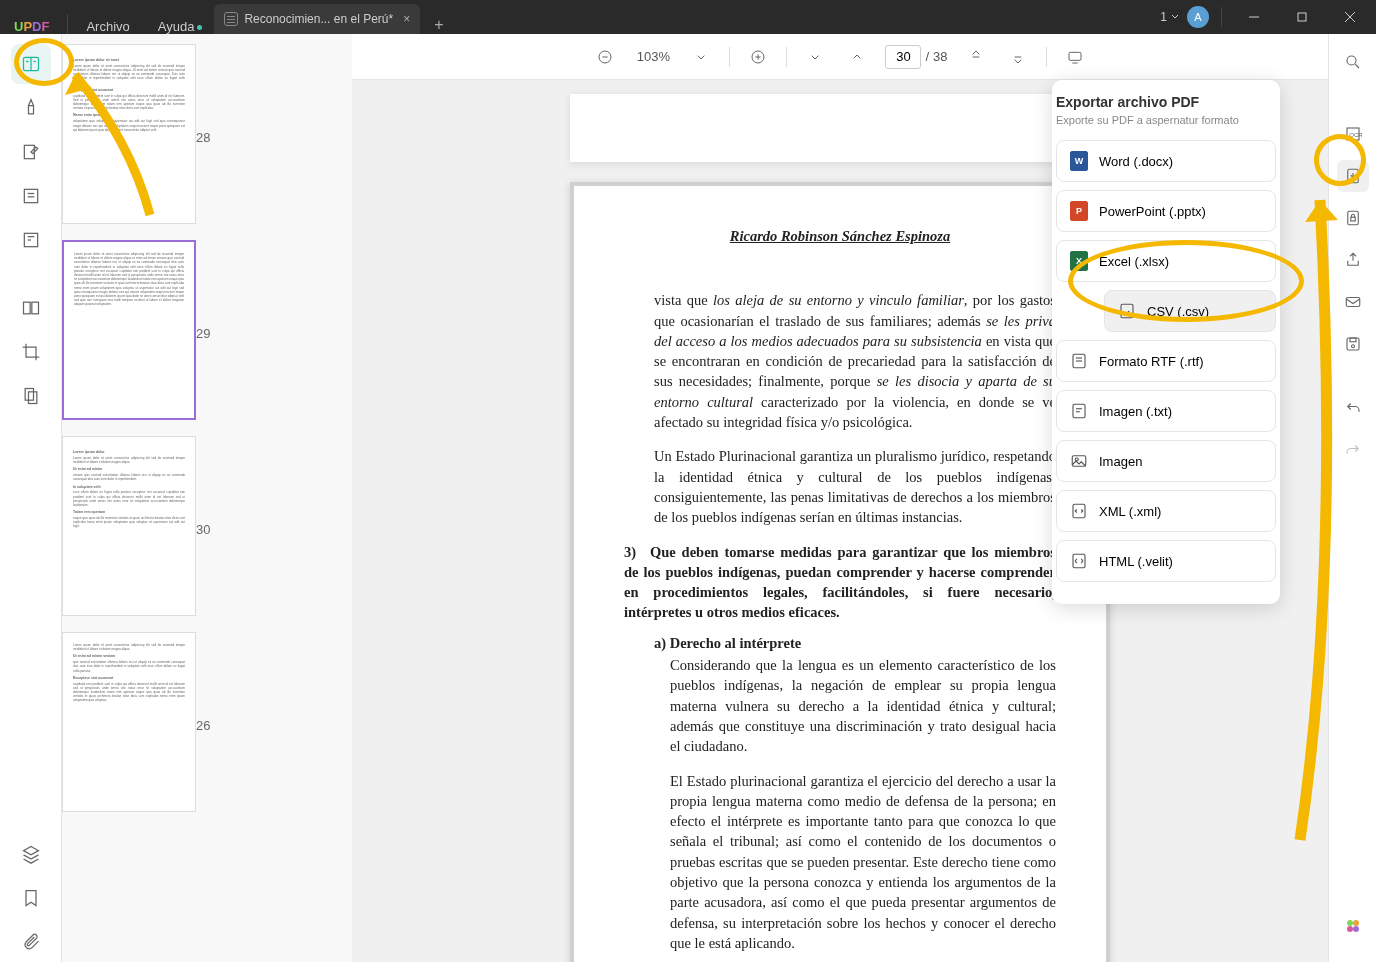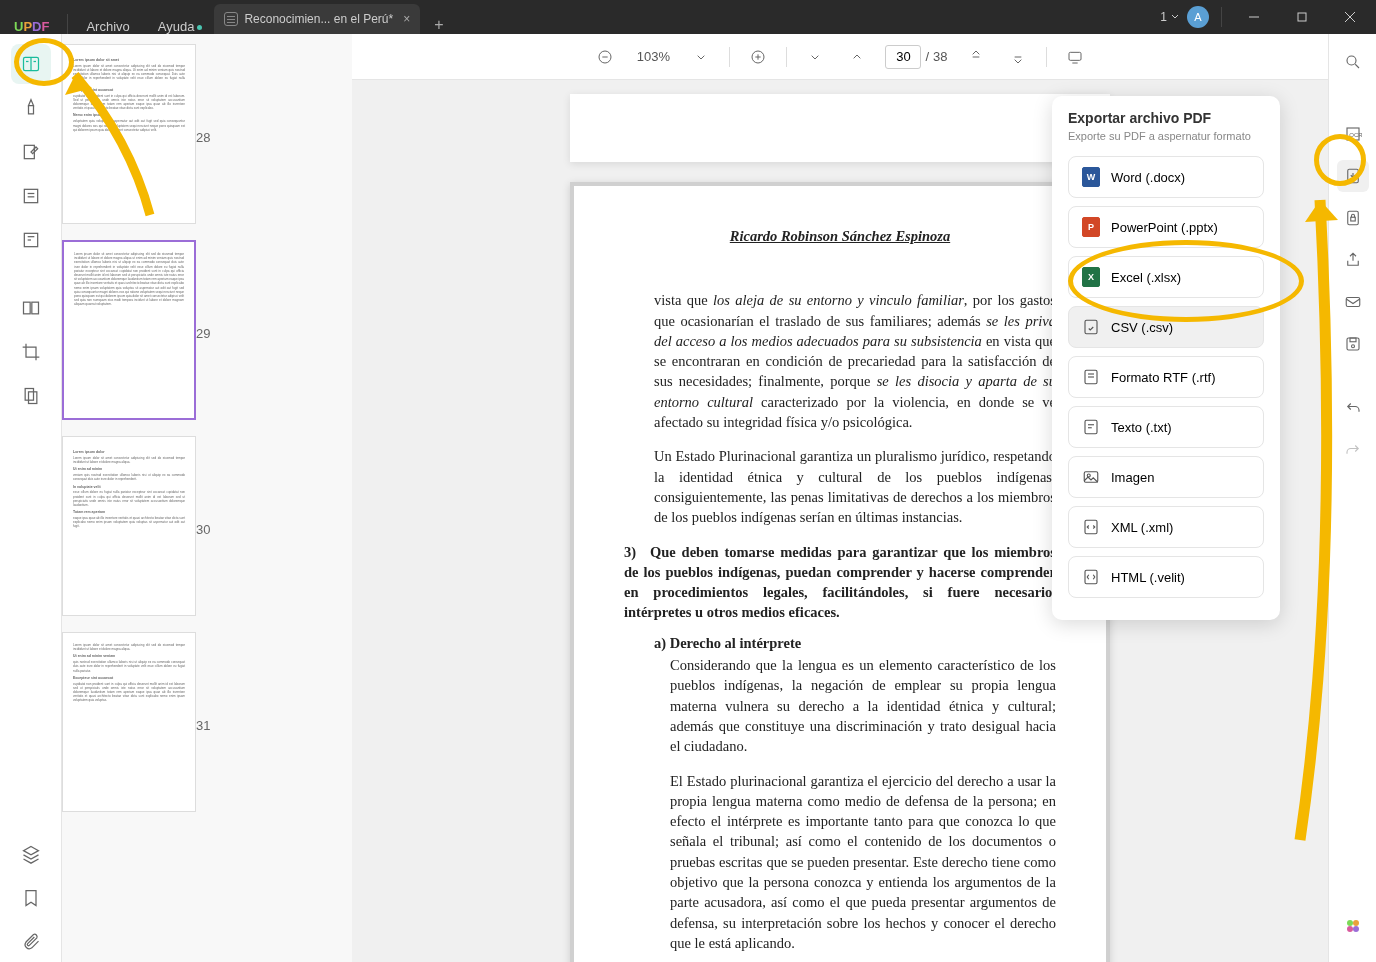--- a/index.html
+++ b/index.html
@@ -57,25 +57,25 @@
 .page { background: white; margin: 0 auto; box-shadow: 0 2px 8px rgba(0,0,0,0.15); width: 540px; padding: 40px 50px; font-family: "Times New Roman", serif; font-size: 14.5px; line-height: 1.4; color: #222; border:4px solid #d0d0d0; }
 .author { text-align: center; font-style: italic; font-weight: bold; text-decoration: underline; margin-bottom: 44px; }
 .para { text-align: justify; margin: 0 0 14px 30px; }
 .italic { font-style: italic; }
 .heading { font-weight: bold; text-align: justify; margin: 10px 0; }
 .heading .num { display: inline-block; width: 26px; }
 .sub { margin-left: 30px; }
 .subhead { font-weight: bold; margin: 8px 0 2px 0; }
 
 
-.right-panel { position: absolute; top: 62px; right: 48px; width: 228px; background: white; border-radius: 10px; box-shadow: 0 4px 20px rgba(0,0,0,0.15); padding: 14px 16px; }
+.right-panel { position: absolute; top: 46px; right: 48px; width: 228px; background: white; border-radius: 10px; box-shadow: 0 4px 20px rgba(0,0,0,0.15); padding: 14px 4px; }
 .rp-title { font-size: 14px; font-weight: 600; color: #333; margin-bottom: 4px; }
 .rp-sub { font-size: 11px; color: #888; margin-bottom: 14px; }
 .exp-item { display: flex; align-items: center; gap: 10px; padding: 10px 12px; border: 1px solid #e5e5e5; border-radius: 8px; margin-bottom: 8px; font-size: 13px; cursor: pointer; }
-.exp-item.highlighted { background: #f0f0f0; }
+.exp-item.highlighted { background: #f0f0f0; margin-left: 48px; }
 .exp-icon { width: 20px; height: 20px; display: flex; align-items: center; justify-content: center; }
 .exp-icon svg { width: 18px; height: 18px; }
 .file-ic { width: 18px; height: 20px; border: 1.5px solid #555; border-radius: 2px; position: relative; }
 .file-ic.word { background: #2b579a; border-color: #2b579a; }
 .file-ic.ppt { background: #d24726; border-color: #d24726; }
 .file-ic.xls { background: #217346; border-color: #217346; }
 .file-ic::after { content: attr(data-letter); position: absolute; color: white; font-size: 9px; font-weight: bold; left: 50%; top: 50%; transform: translate(-50%, -50%); }
 
 
 .right-rail { width: 48px; background: white; border-left: 1px solid #e5e5e5; display: flex; flex-direction: column; align-items: center; padding-top: 12px; gap: 10px; }
@@ -225,21 +225,21 @@
     <div class="thumb-wrap">
       <div class="thumb">
           <div class="fake-text"><b>Lorem ipsum dolor</b>Lorem ipsum dolor sit amet consectetur adipiscing elit sed do eiusmod tempor incididunt ut labore et dolore magna aliqua.<b>Ut enim ad minim</b>veniam quis nostrud exercitation ullamco laboris nisi ut aliquip ex ea commodo consequat duis aute irure dolor in reprehenderit.<b>In voluptate velit</b>esse cillum dolore eu fugiat nulla pariatur excepteur sint occaecat cupidatat non proident sunt in culpa qui officia deserunt mollit anim id est laborum sed ut perspiciatis unde omnis iste natus error sit voluptatem accusantium doloremque laudantium.<b>Totam rem aperiam</b>eaque ipsa quae ab illo inventore veritatis et quasi architecto beatae vitae dicta sunt explicabo nemo enim ipsam voluptatem quia voluptas sit aspernatur aut odit aut fugit.</div>
         </div>
       <div class="thumb-num">30</div>
     </div>
     <div class="thumb-wrap">
       <div class="thumb">
           <div class="fake-text">Lorem ipsum dolor sit amet consectetur adipiscing elit sed do eiusmod tempor incididunt ut labore et dolore magna aliqua.<b>Ut enim ad minim veniam</b>quis nostrud exercitation ullamco laboris nisi ut aliquip ex ea commodo consequat duis aute irure dolor in reprehenderit in voluptate velit esse cillum dolore eu fugiat nulla pariatur.<b>Excepteur sint occaecat</b>cupidatat non proident sunt in culpa qui officia deserunt mollit anim id est laborum sed ut perspiciatis unde omnis iste natus error sit voluptatem accusantium doloremque laudantium totam rem aperiam eaque ipsa quae ab illo inventore veritatis et quasi architecto beatae vitae dicta sunt explicabo nemo enim ipsam voluptatem quia voluptas.</div>
         </div>
-      <div class="thumb-num">31</div>
+      <div class="thumb-num">26</div>
     </div>
   </div>
 
   <div class="doc-area">
     <div class="toolbar">
       <div class="tbtn">
           <svg viewBox="0 0 24 24">
             <circle cx="12" cy="12" r="9"></circle>
             <line x1="8" y1="12" x2="16" y2="12"></line>
           </svg>
@@ -355,21 +355,21 @@
           <span>Formato RTF (.rtf)</span>
         </div>
       <div class="exp-item">
           <span class="exp-icon">
             <svg viewBox="0 0 24 24" stroke="#555" fill="none" stroke-width="1.5">
               <rect x="4" y="3" width="16" height="18" rx="2"></rect>
               <line x1="8" y1="9" x2="16" y2="9"></line>
               <line x1="8" y1="13" x2="13" y2="13"></line>
             </svg>
           </span>
-          <span>Texto (.txt)</span>
+          <span>Imagen (.txt)</span>
         </div>
       <div class="exp-item">
           <span class="exp-icon">
             <svg viewBox="0 0 24 24" stroke="#555" fill="none" stroke-width="1.5">
               <rect x="3" y="5" width="18" height="14" rx="2"></rect>
               <circle cx="9" cy="10" r="2"></circle>
               <path d="M3 17l5-5 4 4 3-3 6 6"></path>
             </svg>
           </span>
           <span>Imagen</span>

